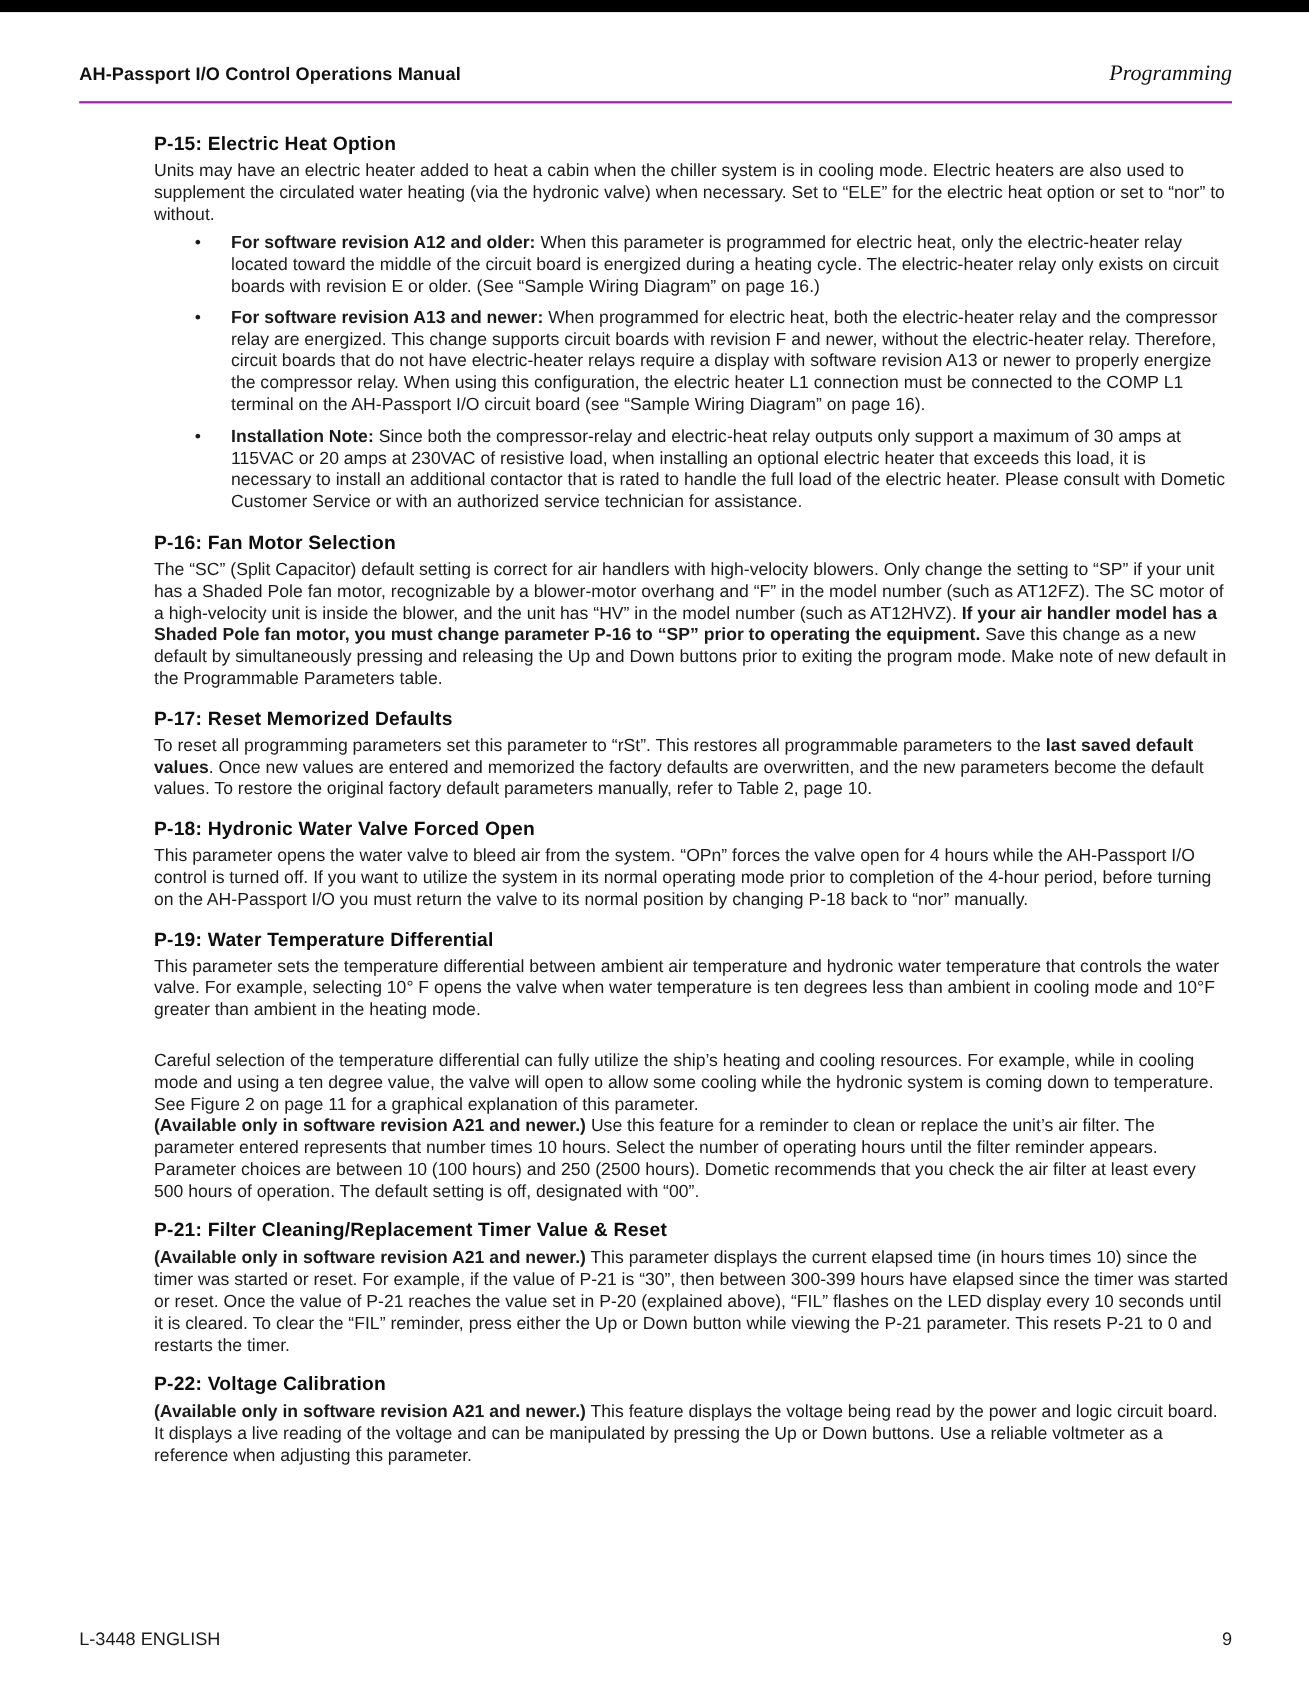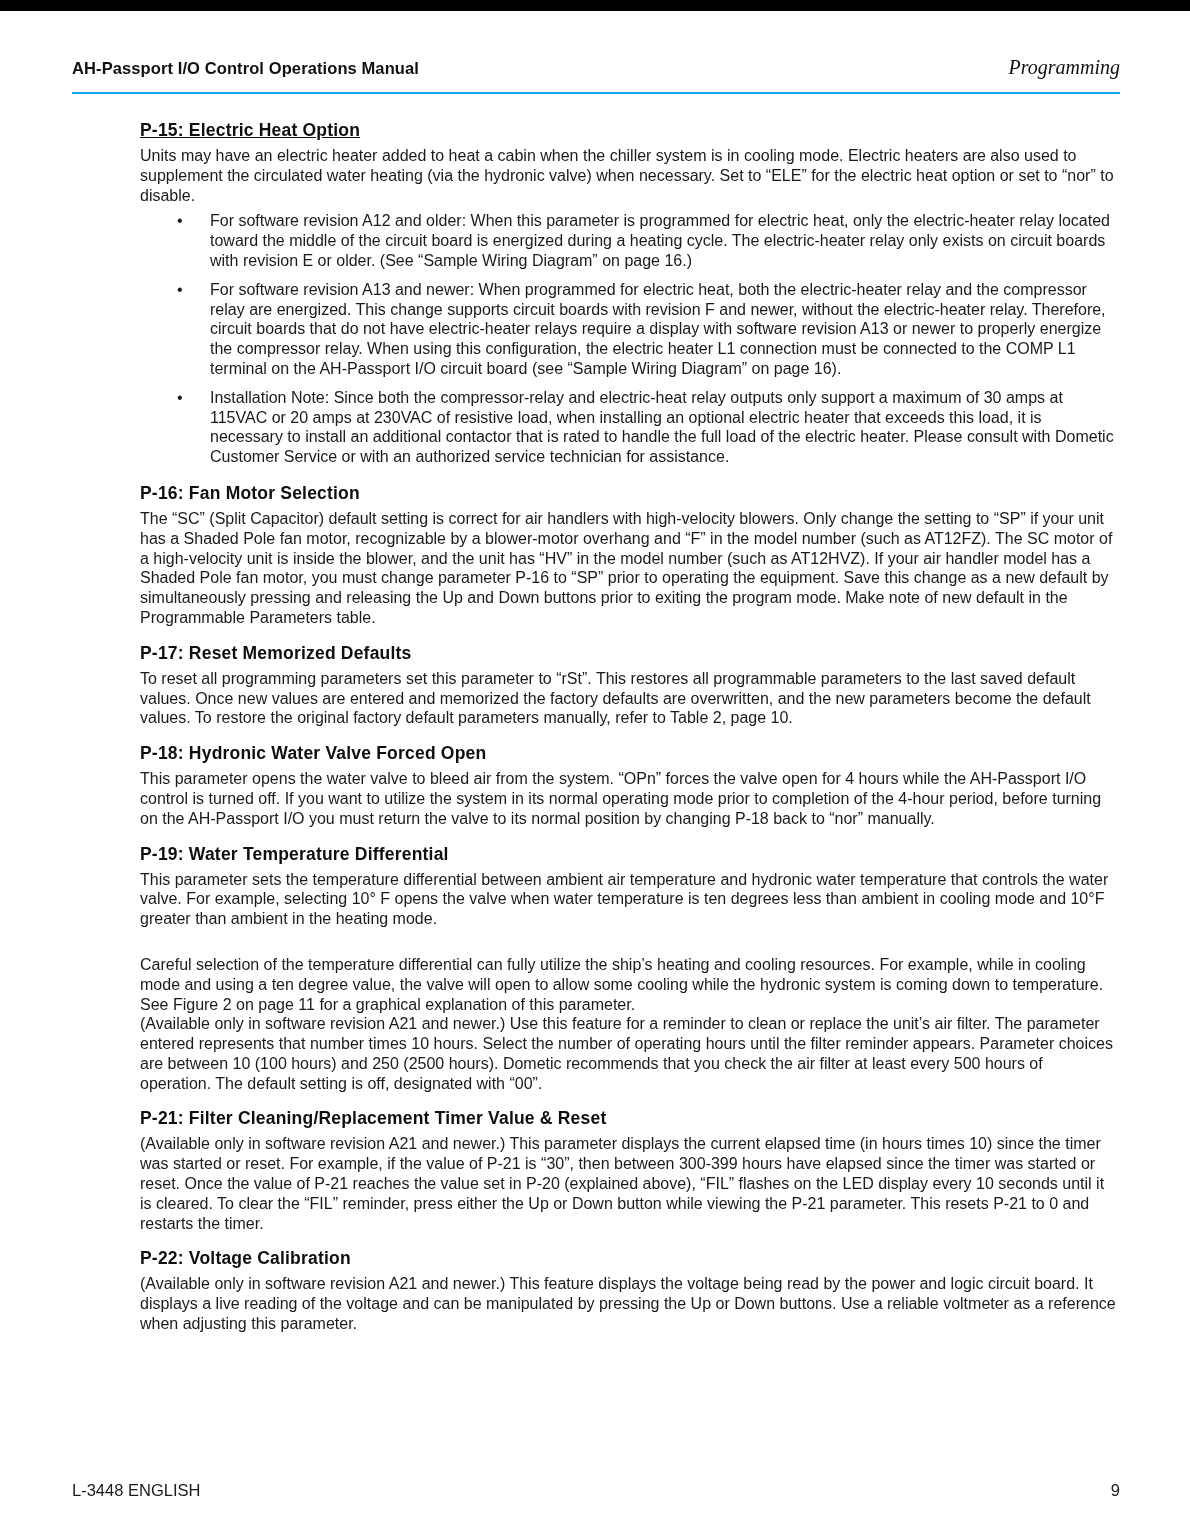--- a/index.html
+++ b/index.html
@@ -12,39 +12,39 @@
     position: relative;
     overflow: hidden;
   }
   .topbar {
     position: absolute; top: 0; left: 0;
     width: 1190px; height: 11px; background: #000;
   }
   .header {
     position: absolute; top: 56px; left: 72px; right: 70px;
     display: flex; justify-content: space-between; align-items: baseline;
-    border-bottom: 2px solid #0ea5e9; padding-bottom: 13px;
+    border-bottom: 2px solid #a21caf; padding-bottom: 13px;
   }
   .header-title { font-weight: bold; font-size: 16.5px; letter-spacing: 0.1px; color: #111; }
   .header-section {
     font-family: Liberation Serif, serif;
     font-style: italic; font-size: 20px; color: #111;
   }
   .content { position: absolute; top: 120px; left: 140px; width: 978px; }
   h2 {
     font-size: 17.5px; font-weight: bold; color: #0f0f0f;
     margin: 15px 0 5px 0; letter-spacing: 0.2px;
   }
-  section:first-child h2 { margin-top: 0; text-decoration: underline; }
+  section:first-child h2 { margin-top: 0; }
   p, li { font-size: 16px; line-height: 19.8px; margin: 0; color: #1b1b1b; }
   .bullets { list-style: none; margin: 6px 0 0 0; padding: 0; }
   .bullets li { position: relative; padding-left: 70px; margin-bottom: 9px; }
   .bullets li:last-child { margin-bottom: 16px; }
   .bullets li::before { content: "\2022"; position: absolute; left: 37px; top: 0; }
-  .b { font-weight: normal; }
+  .b { font-weight: bold; }
   .para2 { margin-top: 26px; }
   .footer {
     position: absolute; left: 72px; right: 70px; bottom: 40px;
     display: flex; justify-content: space-between;
     font-size: 16.5px; color: #1b1b1b;
   }
 </style>
 </head>
 <body>
 
@@ -54,21 +54,21 @@
 
   <div class="header">
     <span class="header-title">AH-Passport I/O Control Operations Manual</span>
     <span class="header-section">Programming</span>
   </div>
 
   <main class="content">
 
     <section>
       <h2>P-15: Electric Heat Option</h2>
-      <p>Units may have an electric heater added to heat a cabin when the chiller system is in cooling mode. Electric heaters are also used to supplement the circulated water heating (via the hydronic valve) when necessary. Set to “ELE” for the electric heat option or set to “nor” to disable.</p>
+      <p>Units may have an electric heater added to heat a cabin when the chiller system is in cooling mode. Electric heaters are also used to supplement the circulated water heating (via the hydronic valve) when necessary. Set to “ELE” for the electric heat option or set to “nor” to without.</p>
       <ul class="bullets">
         <li>
           <span class="b">For software revision A12 and older:</span><span> When this parameter is programmed for electric heat, only the electric-heater relay located toward the middle of the circuit board is energized during a heating cycle. The electric-heater relay only exists on circuit boards with revision E or older. (See “Sample Wiring Diagram” on page 16.)</span>
         </li>
         <li>
           <span class="b">For software revision A13 and newer:</span><span> When programmed for electric heat, both the electric-heater relay and the compressor relay are energized. This change supports circuit boards with revision F and newer, without the electric-heater relay. Therefore, circuit boards that do not have electric-heater relays require a display with software revision A13 or newer to properly energize the compressor relay. When using this configuration, the electric heater L1 connection must be connected to the COMP L1 terminal on the AH-Passport I/O circuit board (see “Sample Wiring Diagram” on page 16).</span>
         </li>
         <li>
           <span class="b">Installation Note:</span><span> Since both the compressor-relay and electric-heat relay outputs only support a maximum of 30 amps at 115VAC or 20 amps at 230VAC of resistive load, when installing an optional electric heater that exceeds this load, it is necessary to install an additional contactor that is rated to handle the full load of the electric heater. Please consult with Dometic Customer Service or with an authorized service technician for assistance.</span>
         </li>

